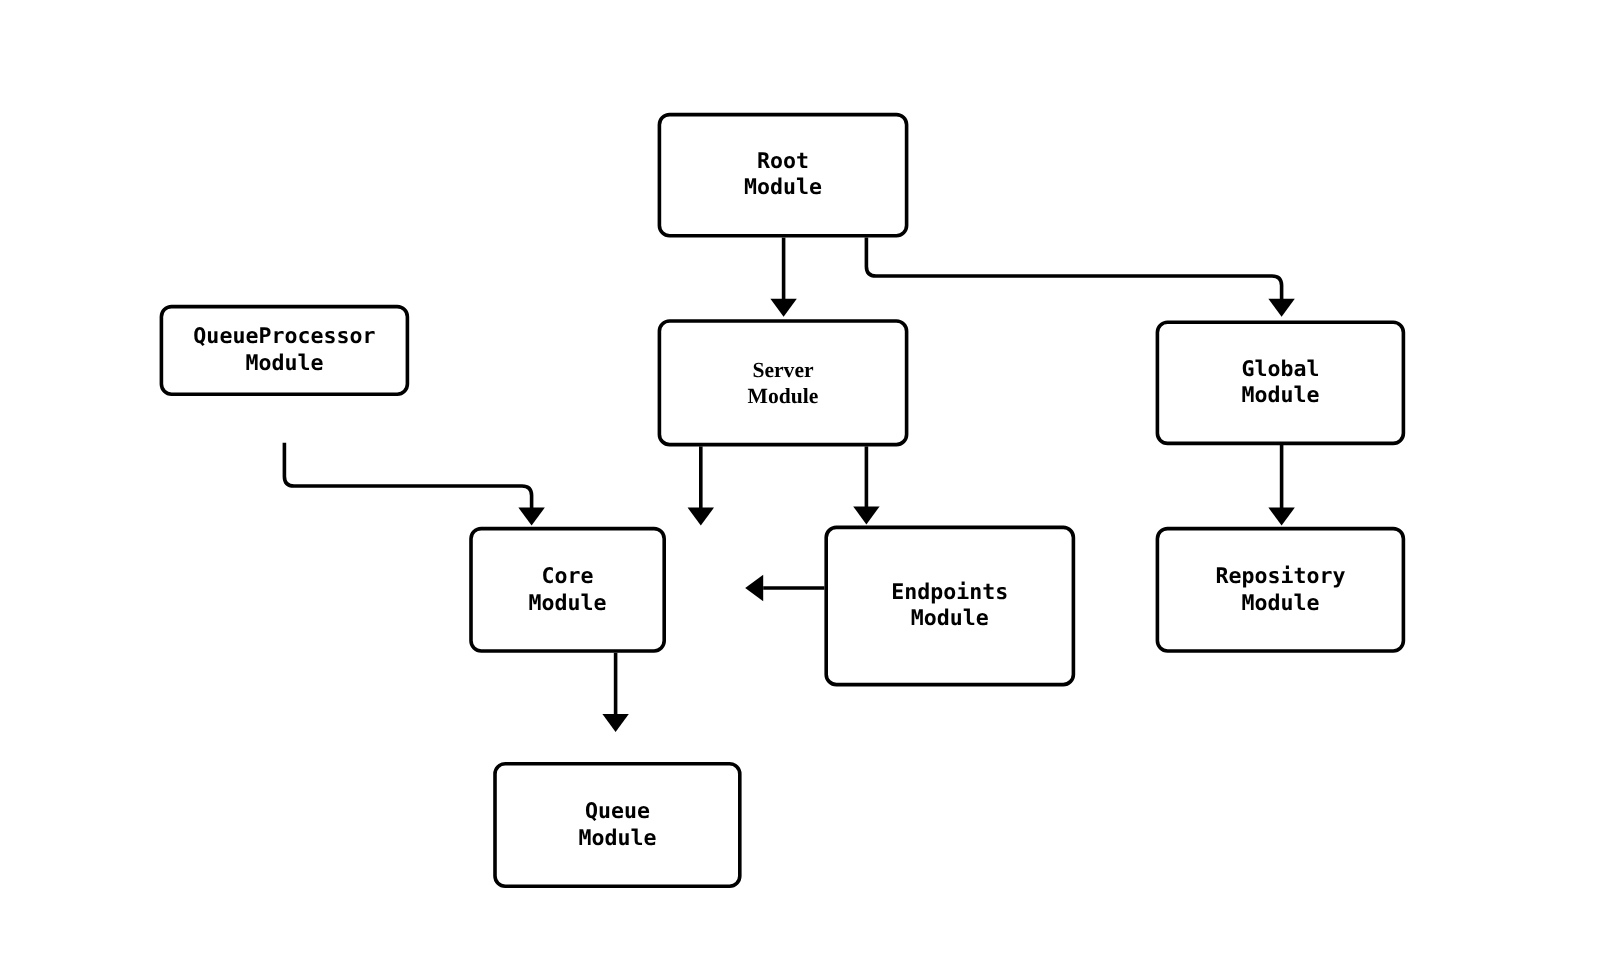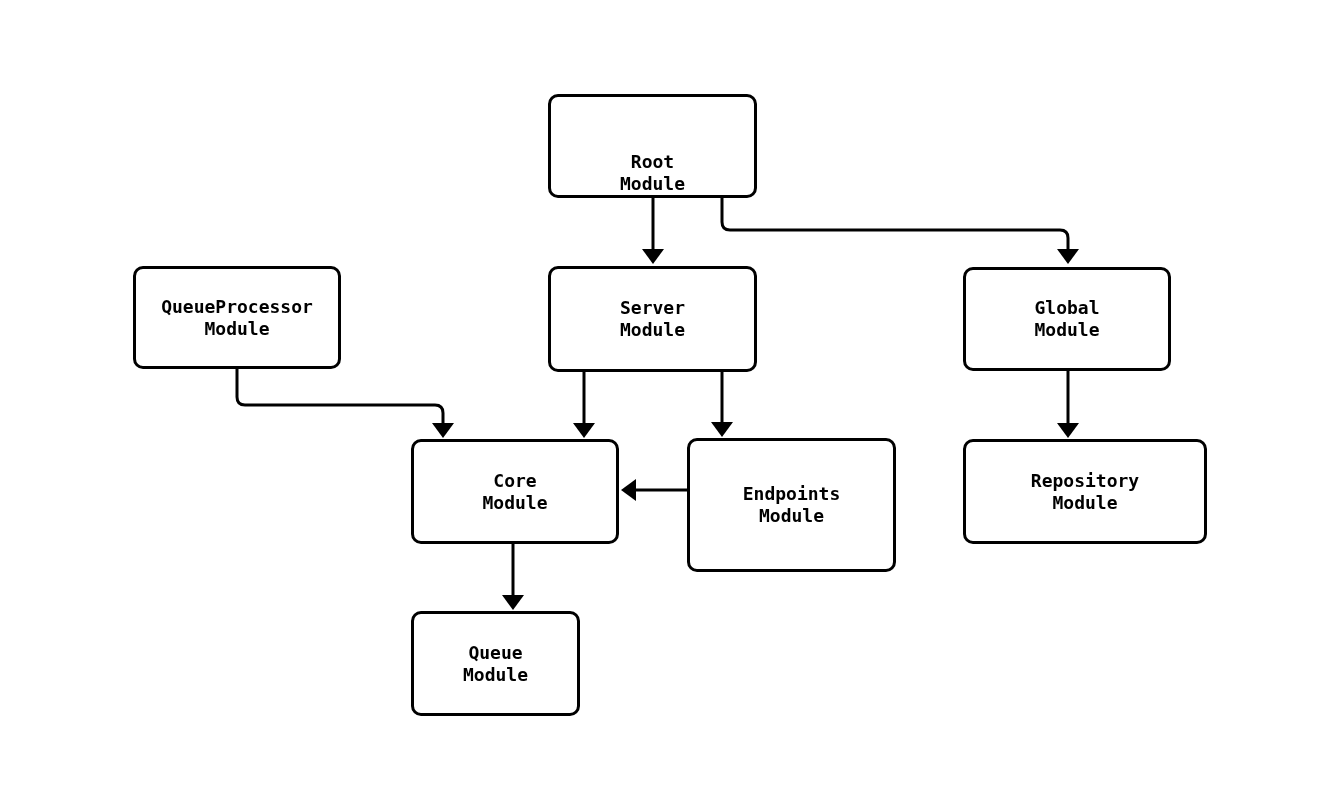--- a/index.html
+++ b/index.html
@@ -43,28 +43,28 @@
   }
   .node-label {
     font-size: 18px;
     font-weight: bold;
     line-height: 22px;
     color: #000000;
     text-align: center;
     white-space: pre-line;
   }
   
-  .node-root          { left: 548px; top: 94px;  width: 209px; height: 104px; align-items: flex-end; }
-  .node-queueprocessor{ left: 133px; top: 266px; width: 208px; height: 103px; justify-content: center; }
-  .node-server        { left: 548px; top: 266px; width: 209px; height: 106px; }
+  .node-root          { left: 548px; top: 94px;  width: 209px; height: 104px; }
+  .node-queueprocessor{ left: 133px; top: 254px; width: 208px; height: 76px; justify-content: center; }
+  .node-server        { left: 548px; top: 266px; width: 209px; height: 106px; font-family: Liberation Serif, serif; }
   .node-global        { left: 963px; top: 267px; width: 208px; height: 104px; }
-  .node-core          { left: 411px; top: 439px; width: 208px; height: 105px; }
+  .node-core          { left: 391px; top: 439px; width: 164px; height: 105px; }
   .node-endpoints     { left: 687px; top: 438px; width: 209px; height: 134px; }
-  .node-repository    { left: 963px; top: 439px; width: 244px; height: 105px; }
-  .node-queue         { left: 411px; top: 611px; width: 169px; height: 105px; }
+  .node-repository    { left: 963px; top: 439px; width: 208px; height: 105px; }
+  .node-queue         { left: 411px; top: 635px; width: 207px; height: 105px; }
 </style>
 </head>
 <body>
 
 <div class="canvas">
 
   <svg class="edges-layer" viewBox="0 0 1337 809" xmlns="http://www.w3.org/2000/svg">
 
     <g>
       <path class="edge-path" d="M653,198 V250"></path>

